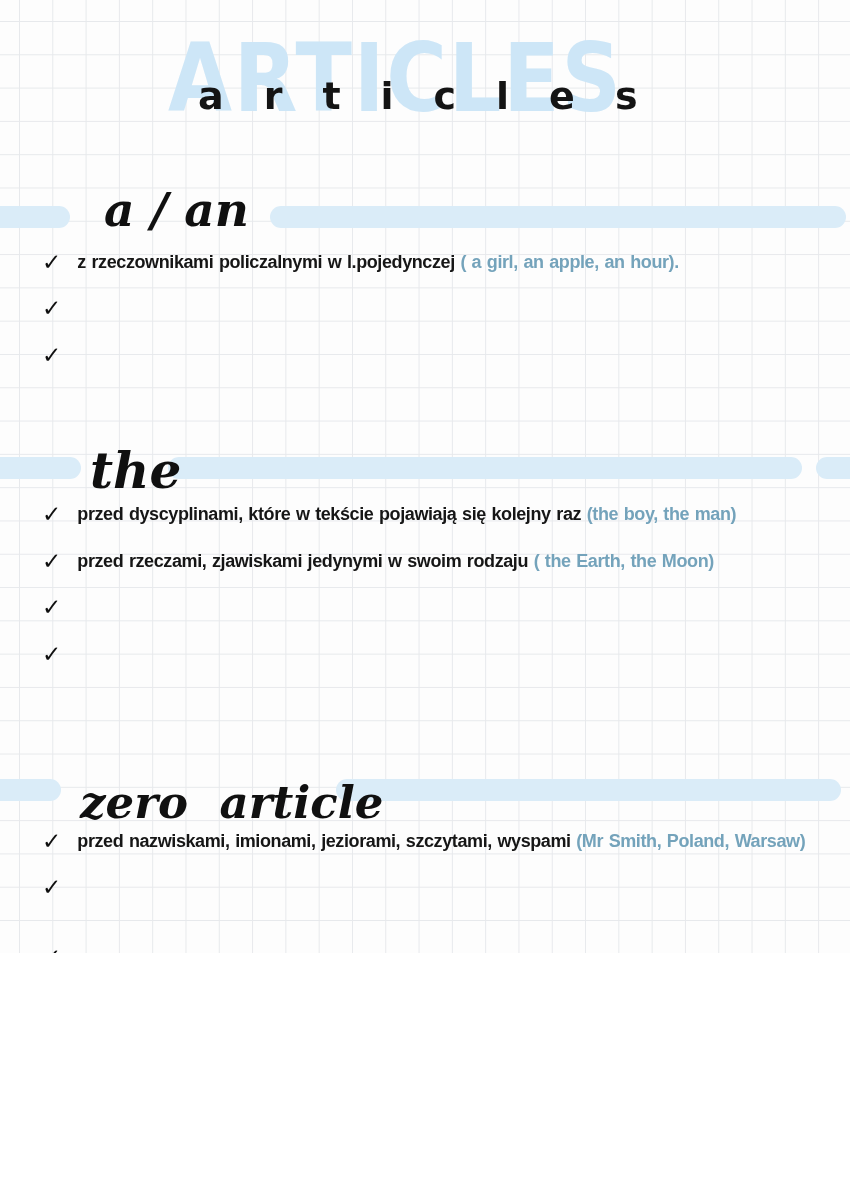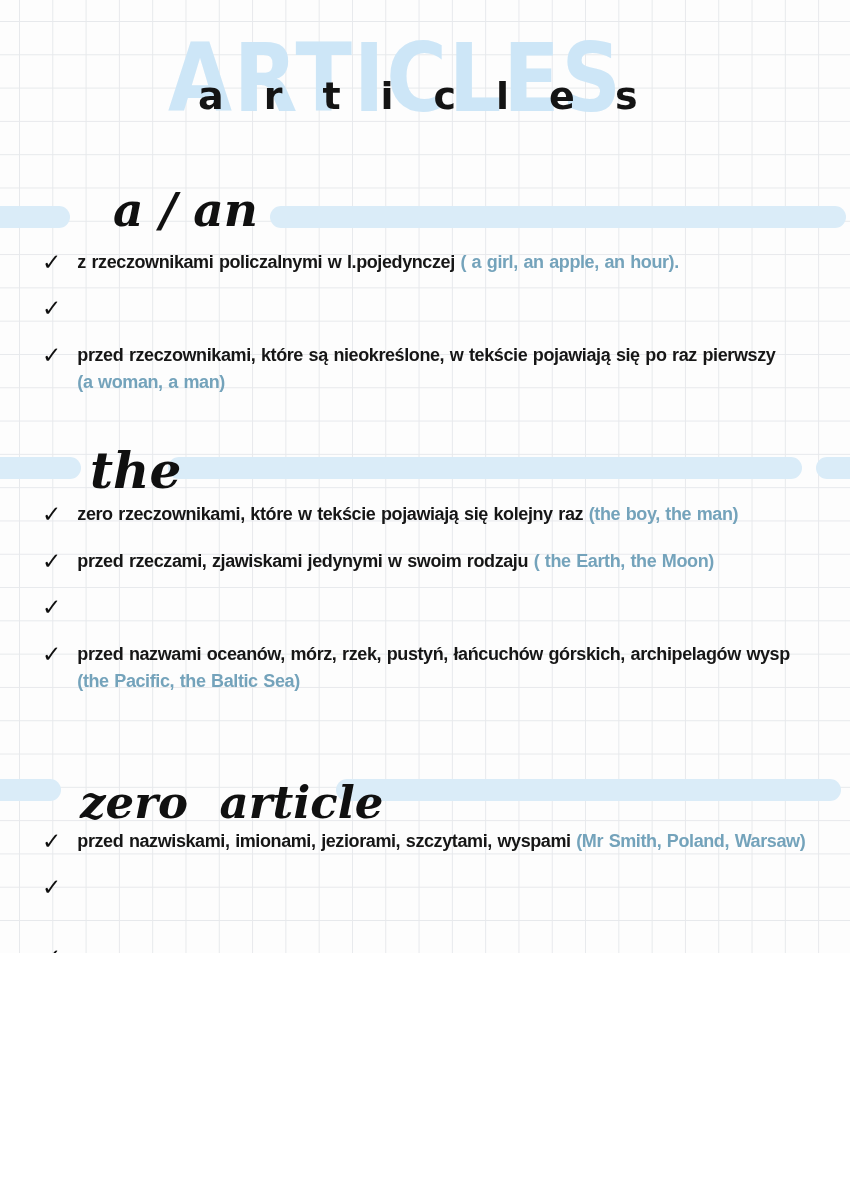--- a/index.html
+++ b/index.html
@@ -28,21 +28,21 @@
     font-family:"DejaVu Sans",sans-serif;
     font-size:38px;font-weight:bold;color:#141414;
     letter-spacing:40px;white-space:nowrap;
   }
   .band{position:absolute;height:22px;border-radius:11px;background:#daecf8;}
   .h-script{
     position:absolute;
     font-family:"DejaVu Serif",serif;font-style:italic;font-weight:bold;
     color:#101010;white-space:nowrap;line-height:1;
   }
-  #h-aan{left:113px;top:186px;font-size:47px;}
+  #h-aan{left:104px;top:186px;font-size:47px;}
   #h-the{left:90px;top:446px;font-size:50px;}
   #h-zero{left:80px;top:754px;font-size:45px;word-spacing:16px;margin-top:26px;}
   .bullet{
     position:absolute;left:42px;width:808px;
     display:flex;gap:16px;align-items:flex-start;
   }
   .check{
     flex:none;font-size:23px;line-height:26px;color:#101010;
     font-family:"DejaVu Sans",sans-serif;
   }
@@ -85,52 +85,44 @@
       <span class="seg">z rzeczownikami policzalnymi w l.pojedynczej </span><span class="seg blue">( a girl, an apple, an hour).</span>
     </div>
   </div>
 
   <div class="bullet" style="top:295px;">
     <span class="check">✓</span>
   </div>
 
   <div class="bullet" style="top:342px;">
     <span class="check">✓</span>
-    <div class="btext">
-      <span class="seg">przed rzeczownikami, które są nieokreślone, w tekście pojawiają się po raz pierwszy</span><br>
-      <span class="seg blue">(a woman, a man)</span>
-    </div>
   </div>
 
   <div id="h-the" class="h-script">the</div>
 
   <div class="bullet" style="top:501px;">
     <span class="check">✓</span>
     <div class="btext">
-      <span class="seg">zero rzeczownikami, które w tekście pojawiają się kolejny raz </span><span class="seg blue">(the boy, the man)</span>
+      <span class="seg">przed dyscyplinami, które w tekście pojawiają się kolejny raz </span><span class="seg blue">(the boy, the man)</span>
     </div>
   </div>
 
   <div class="bullet" style="top:548px;">
     <span class="check">✓</span>
     <div class="btext">
       <span class="seg">przed rzeczami, zjawiskami jedynymi w swoim rodzaju </span><span class="seg blue">( the Earth, the Moon)</span>
     </div>
   </div>
 
   <div class="bullet" style="top:594px;">
     <span class="check">✓</span>
   </div>
 
   <div class="bullet" style="top:641px;">
     <span class="check">✓</span>
-    <div class="btext">
-      <span class="seg">przed nazwami oceanów, mórz, rzek, pustyń, łańcuchów górskich, archipelagów wysp</span><br>
-      <span class="seg blue">(the Pacific, the Baltic Sea)</span>
-    </div>
   </div>
 
   <div id="h-zero" class="h-script">zero article</div>
 
   <div class="bullet" style="top:828px;">
     <span class="check">✓</span>
     <div class="btext">
       <span class="seg">przed nazwiskami, imionami, jeziorami, szczytami, wyspami </span><span class="seg blue">(Mr Smith, Poland, Warsaw)</span>
     </div>
   </div>

